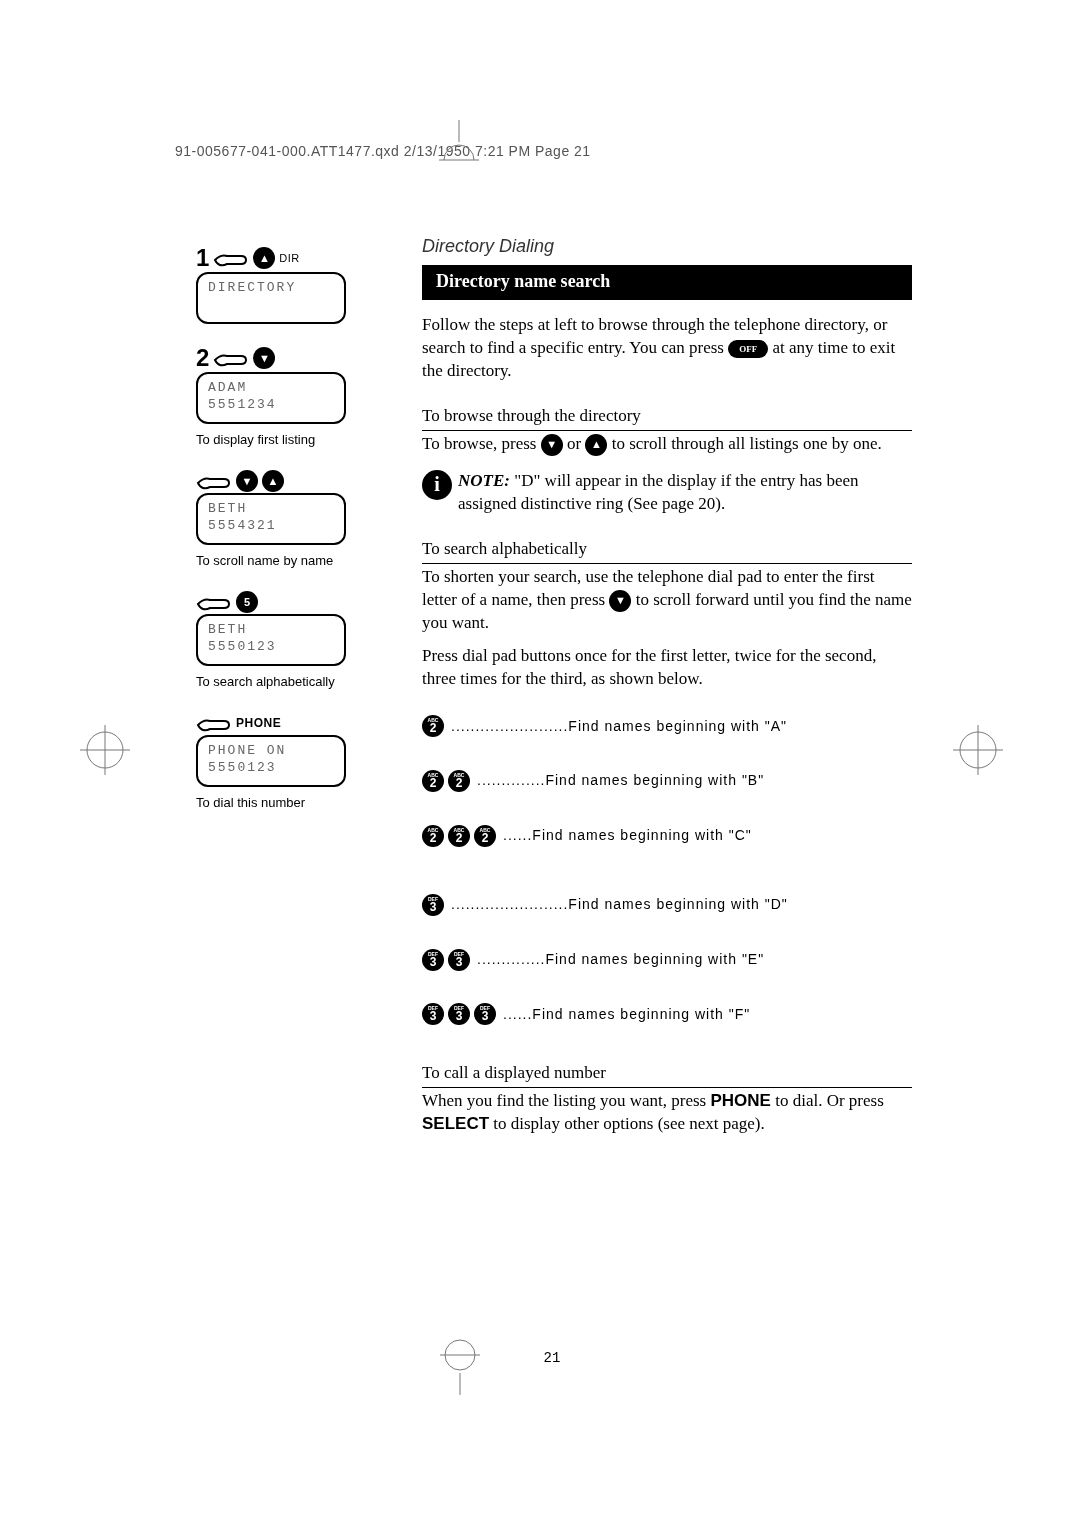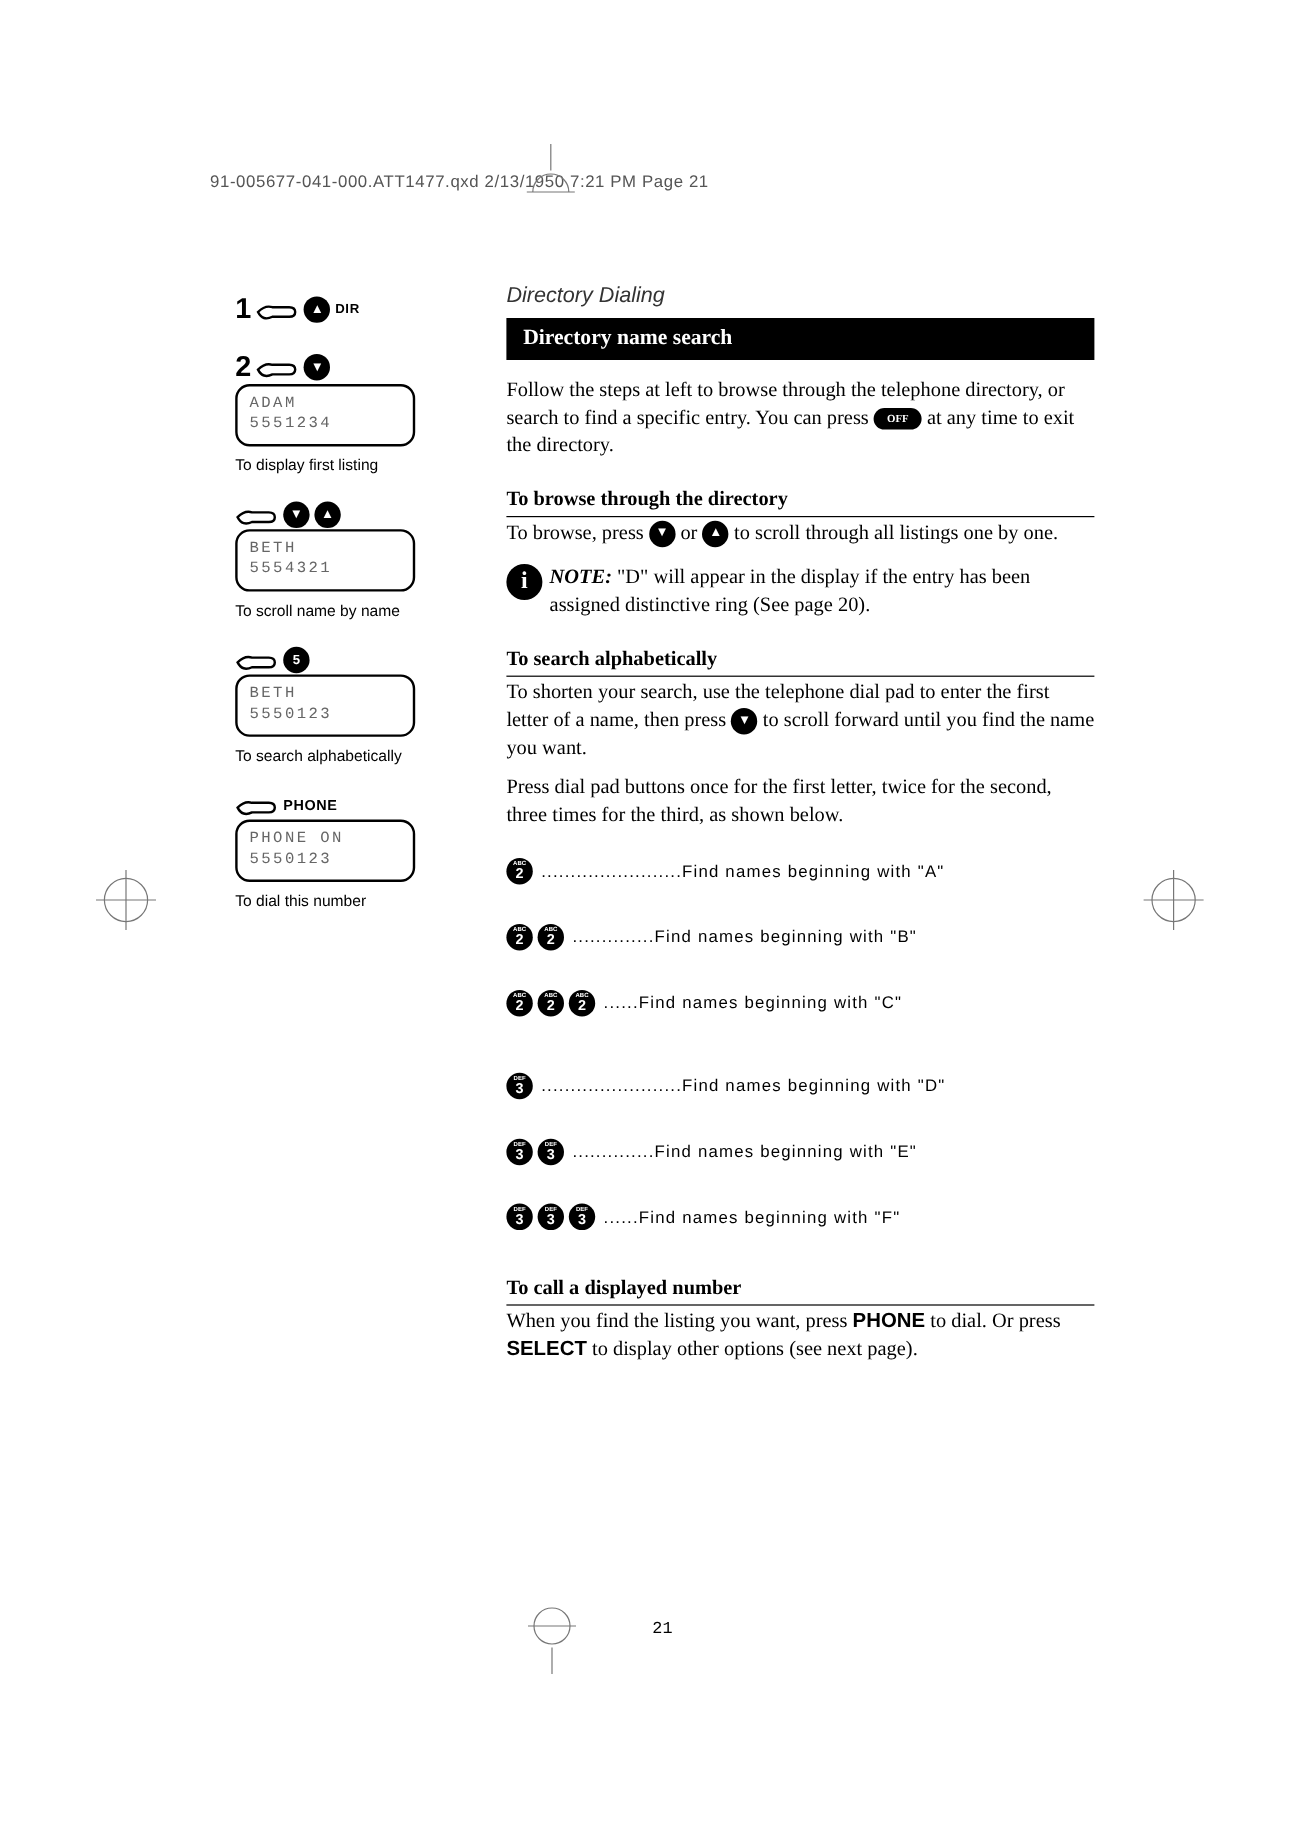--- a/index.html
+++ b/index.html
@@ -25,21 +25,21 @@
   .reg-left { position:absolute; left:75px; top:720px; }
   .reg-right { position:absolute; left:948px; top:720px; }
 
   .left-col {
     position: absolute;
     left: 196px; top: 240px; width: 175px;
     font-family: Arial, Helvetica, sans-serif;
   }
   .step-row { display:flex; align-items:center; gap:4px; margin-top:4px; }
   .step-num { font-size: 24px; font-weight: bold; }
-  .dir-label { font-size: 11px; font-weight:bold; letter-spacing:0.5px; }
+  .dir-label { font-size: 11px; font-weight:normal; letter-spacing:0.5px; }
   .lcd {
     border: 2px solid #000; border-radius: 12px;
     width: 150px; height: 52px; padding: 6px 10px 4px 10px;
     font-family: 'Courier New', monospace; font-size: 13px; letter-spacing: 2px;
     color: #666;
   }
   .lcd .l2 { margin-top: 2px; }
   .left-caption { font-size: 13px; margin-top: 8px; }
   .btn-circle {
     display:inline-flex; align-items:center; justify-content:center;
@@ -58,21 +58,21 @@
     left: 422px; top: 236px; width: 490px;
   }
   .breadcrumb { font-style: italic; font-size: 18px; margin-bottom: 8px; font-family: Arial, sans-serif; color:#333;}
   .title-bar {
     background:#000; color:#fff; font-size: 18px; font-weight:bold;
     padding: 6px 14px 8px 14px; font-family: Georgia, serif; margin-bottom: 14px;
   }
   .body { font-size: 17px; line-height: 1.35; }
   .body p { margin-bottom: 10px; }
   .sub-h {
-    font-weight: bold; font-size: 17px; margin-top: 22px; margin-bottom: 2px;
+    font-weight: normal; font-size: 17px; margin-top: 22px; margin-bottom: 2px;
     border-bottom: 1px solid #000; padding-bottom: 2px;
   }
   .note-row { display:flex; align-items:flex-start; gap:6px; margin-top:14px; margin-bottom:6px;}
   .info-icon {
     width:30px; height:30px; border-radius:50%; background:#000; color:#fff;
     display:inline-flex; align-items:center; justify-content:center;
     font-weight:bold; font-size:20px; font-family: Georgia, serif; flex-shrink:0;
   }
   .note-label { font-weight:bold; font-style:italic; }
   .keypad-list { margin-top: 10px; font-family: Arial, sans-serif; font-size:14px;}
@@ -123,20 +123,23 @@
   <div class="step-row">
     <span class="step-num">1</span>
     <svg width="36" height="24">
         <path d="M2 14 Q8 8 14 10 L28 10 Q33 10 33 14 Q33 18 28 18 L14 18 Q6 22 2 14 Z" fill="none" stroke="#000" stroke-width="2"></path>
       </svg>
     <span class="btn-circle">
         <span class="arrow-white">▲</span>
       </span>
     <span class="dir-label">DIR</span>
   </div>
+  <div class="lcd">
+    <div>DIRECTORY</div>
+  </div>
 
   <div class="step-row" style="margin-top:20px">
     <span class="step-num">2</span>
     <svg width="36" height="24">
         <path d="M2 14 Q8 8 14 10 L28 10 Q33 10 33 14 Q33 18 28 18 L14 18 Q6 22 2 14 Z" fill="none" stroke="#000" stroke-width="2"></path>
       </svg>
     <span class="btn-circle">
         <span class="arrow-white">▼</span>
       </span>
   </div>

